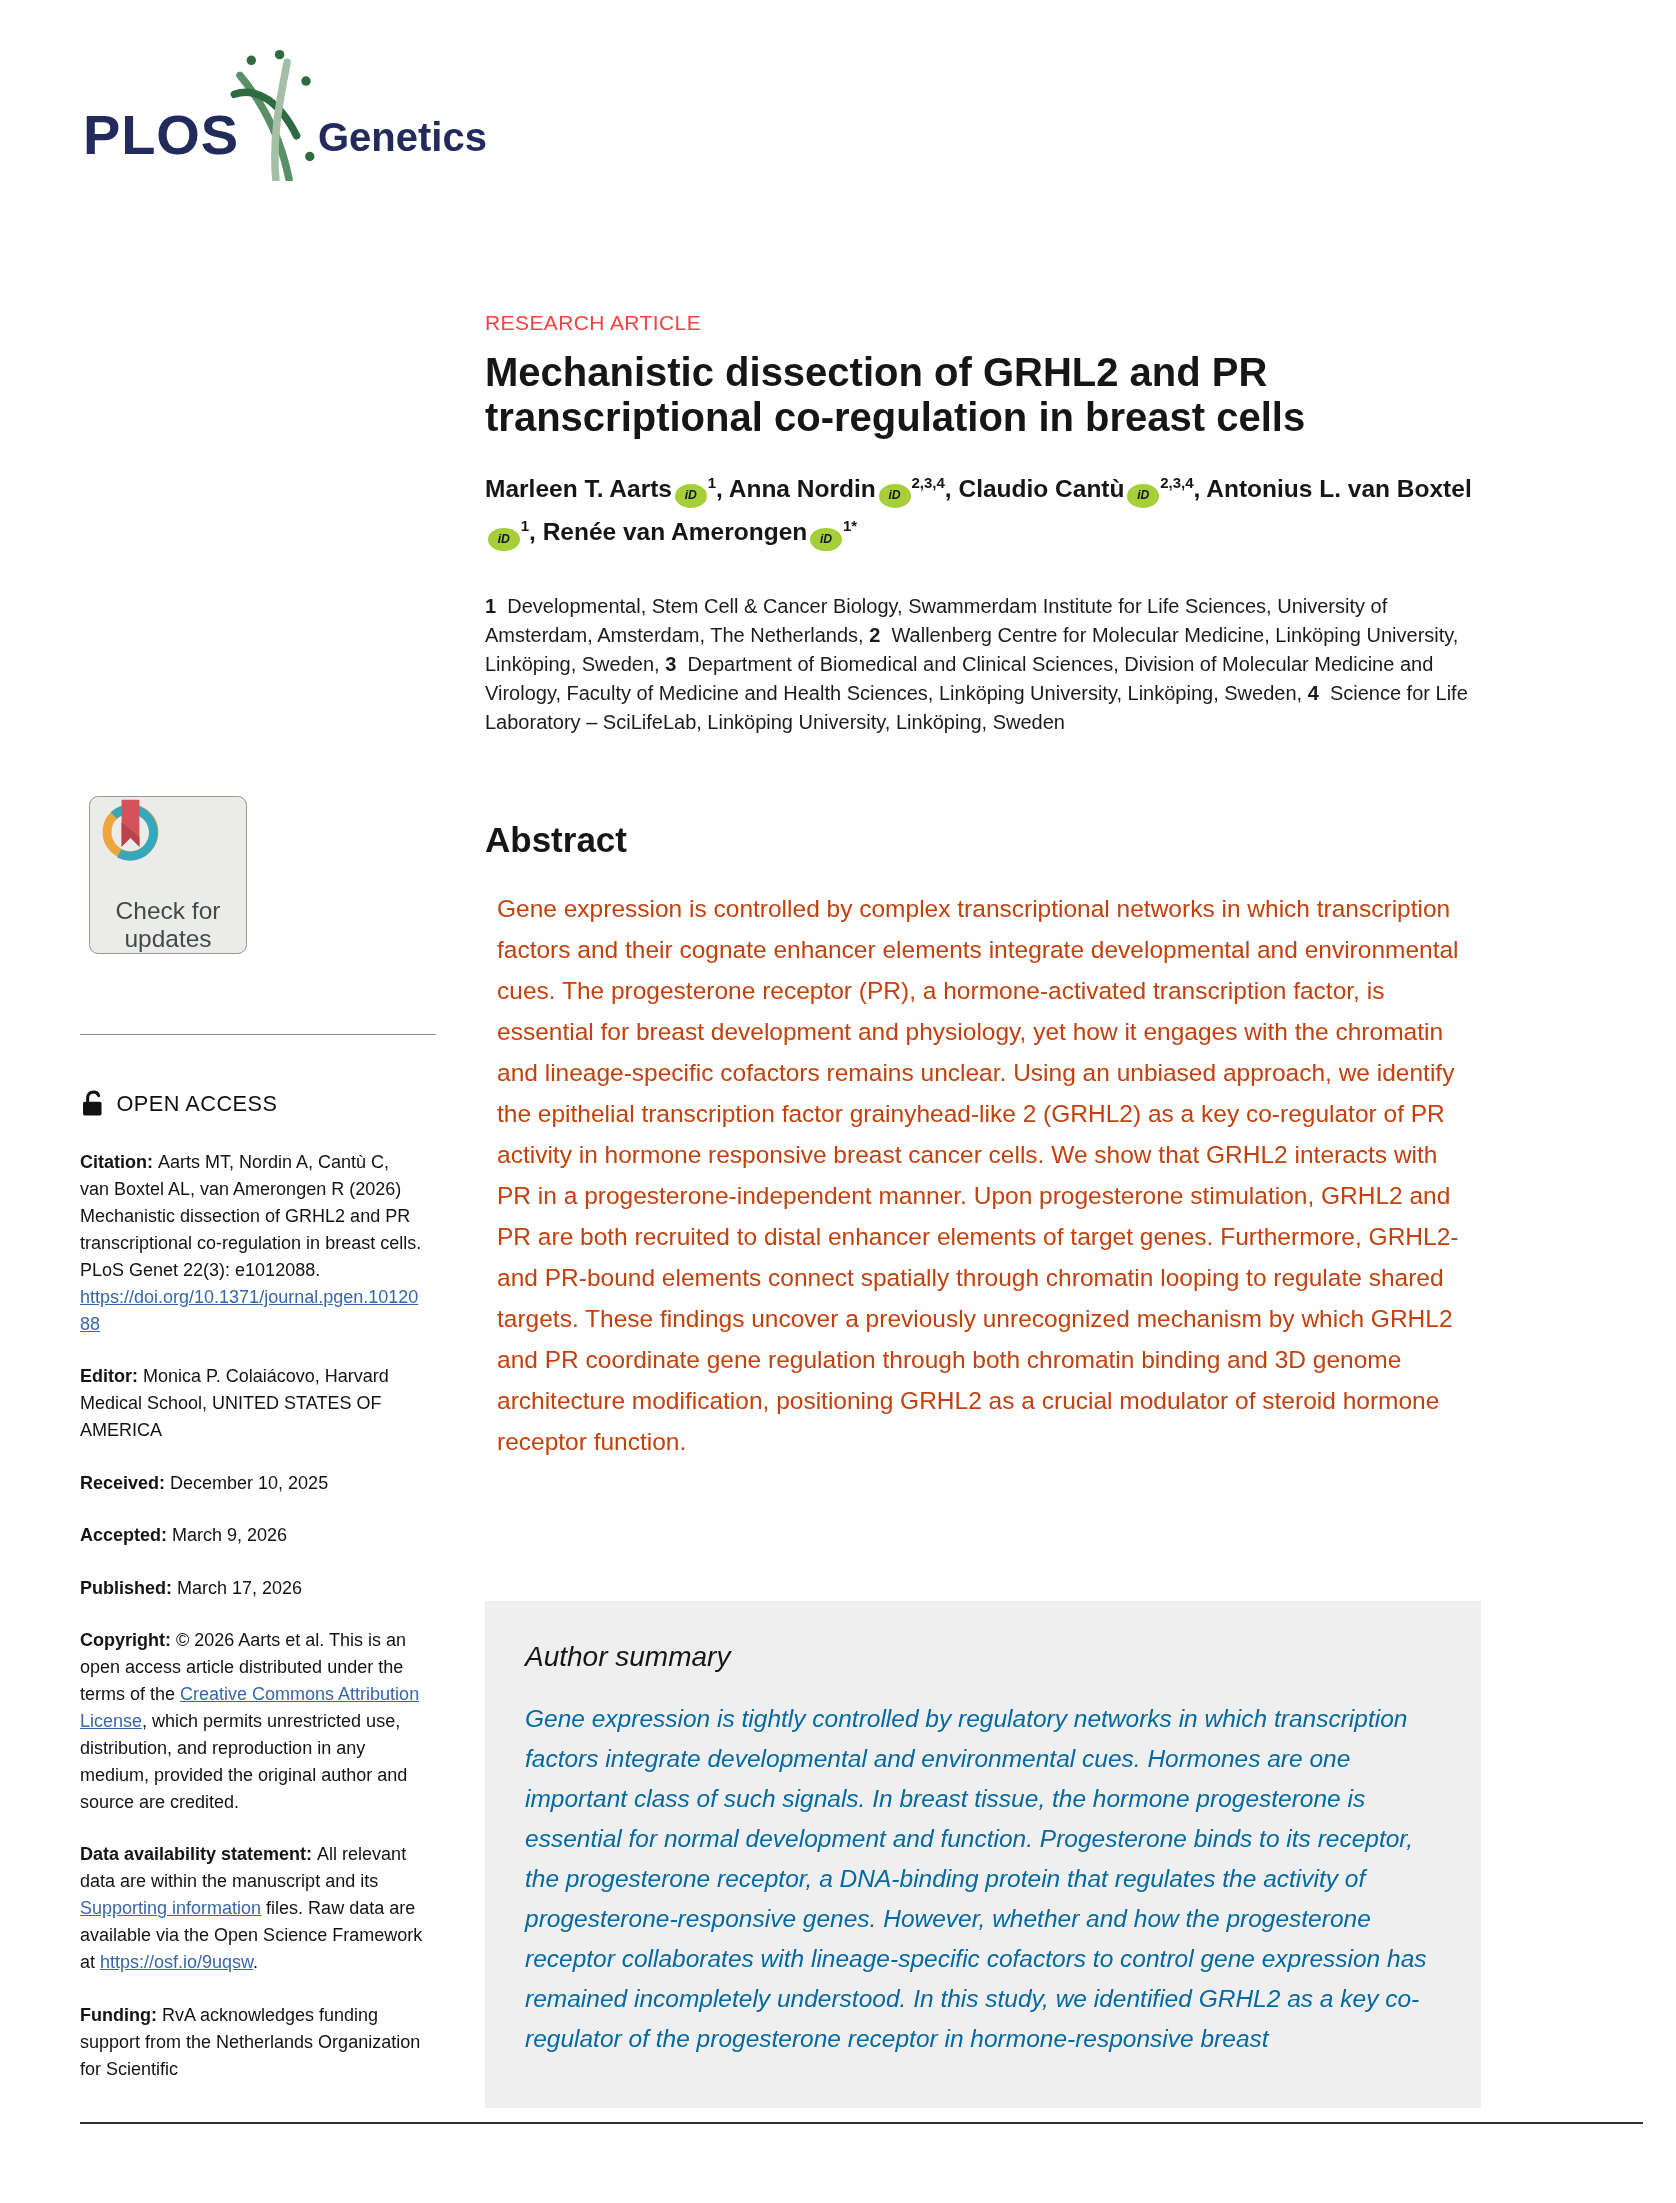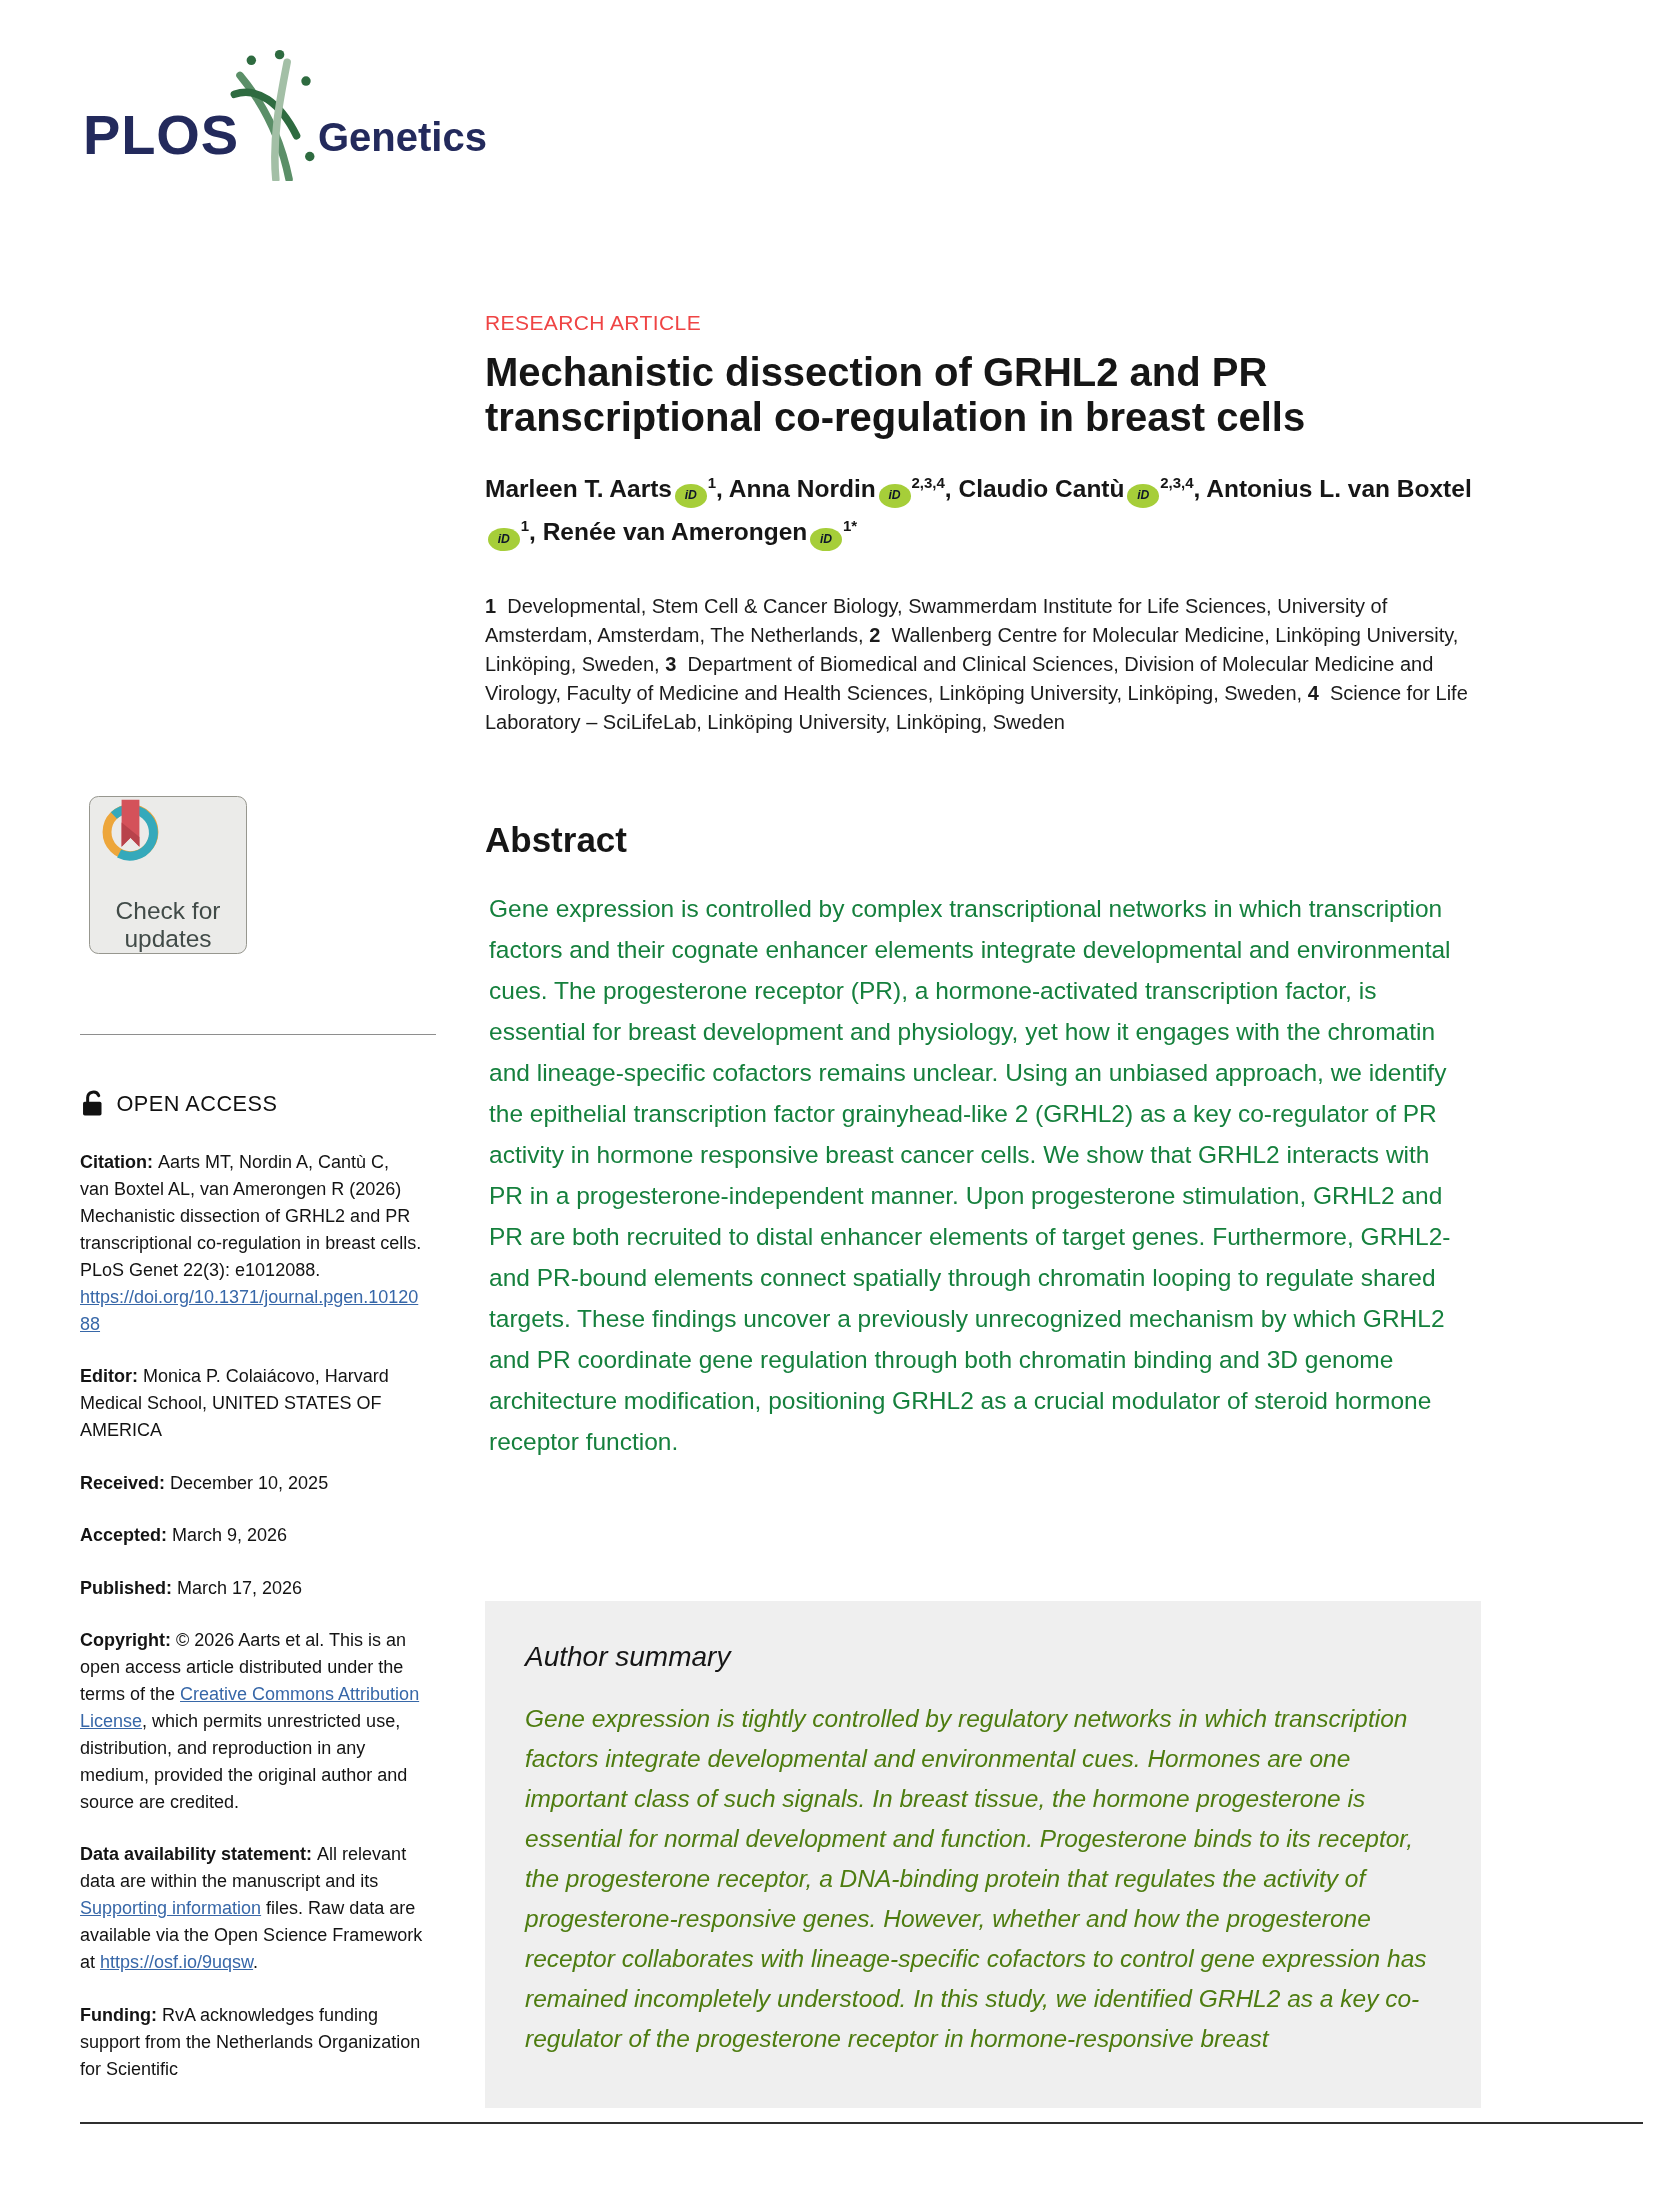--- a/index.html
+++ b/index.html
@@ -33,27 +33,27 @@
   .title{font-size:40px;line-height:45px;font-weight:700;color:#161616;margin:15px 0 0 0;}
   .authors{font-size:24.5px;line-height:35px;font-weight:700;color:#161616;margin:24.5px 0 0 0;}
   .authors sup{font-size:15px;}
   .orcid{display:inline-block;width:32px;height:23.5px;border-radius:50%;background:#a6ce39;color:#0f172a;
          font-size:12.2px;font-weight:700;font-style:italic;text-align:center;line-height:23.5px;
          margin:0 0.9px 0 2.8px;vertical-align:-2.8px;cursor:pointer;}
   .affiliations{font-size:20px;line-height:29px;color:#1b1b1b;margin:41px 0 0 0;}
   .affiliations b{font-weight:700;}
   .email-line{font-size:21px;margin:36px 0 0 0;}
   .abstract-h{font-size:35px;font-weight:700;color:#161616;margin:83px 0 0 0;}
-  .abstract-p{font-size:24.5px;line-height:41px;color:#15803d;margin:28px 0 0 4px;width:964px;}
+  .abstract-p{font-size:24.5px;line-height:41px;color:#c2410c;margin:28px 0 0 12px;width:964px;}
 
   
   .summary-box{position:absolute;left:485px;top:1601px;width:996px;height:507px;box-sizing:border-box;
                background:#efefef;padding:40px 41px 0 40px;overflow:hidden;font-style:italic;}
   .summary-h{font-size:28px;font-weight:400;color:#161616;margin:0;}
-  .summary-p{font-size:24.5px;line-height:40px;color:#4d7c0f;margin:26px 0 0 0;width:927px;}
+  .summary-p{font-size:24.5px;line-height:40px;color:#0369a1;margin:26px 0 0 0;width:927px;}
 
   
   .foot-rule{position:absolute;left:80px;top:2122px;width:1563px;height:1.9px;background:#2f2f2f;}
   .footer{position:absolute;left:80px;top:2139px;width:1563px;display:flex;justify-content:space-between;
           font-size:22px;color:#1b1b1b;}
   .footer .date{margin-left:24.5px;}
 </style>
 </head>
 <body>
 

